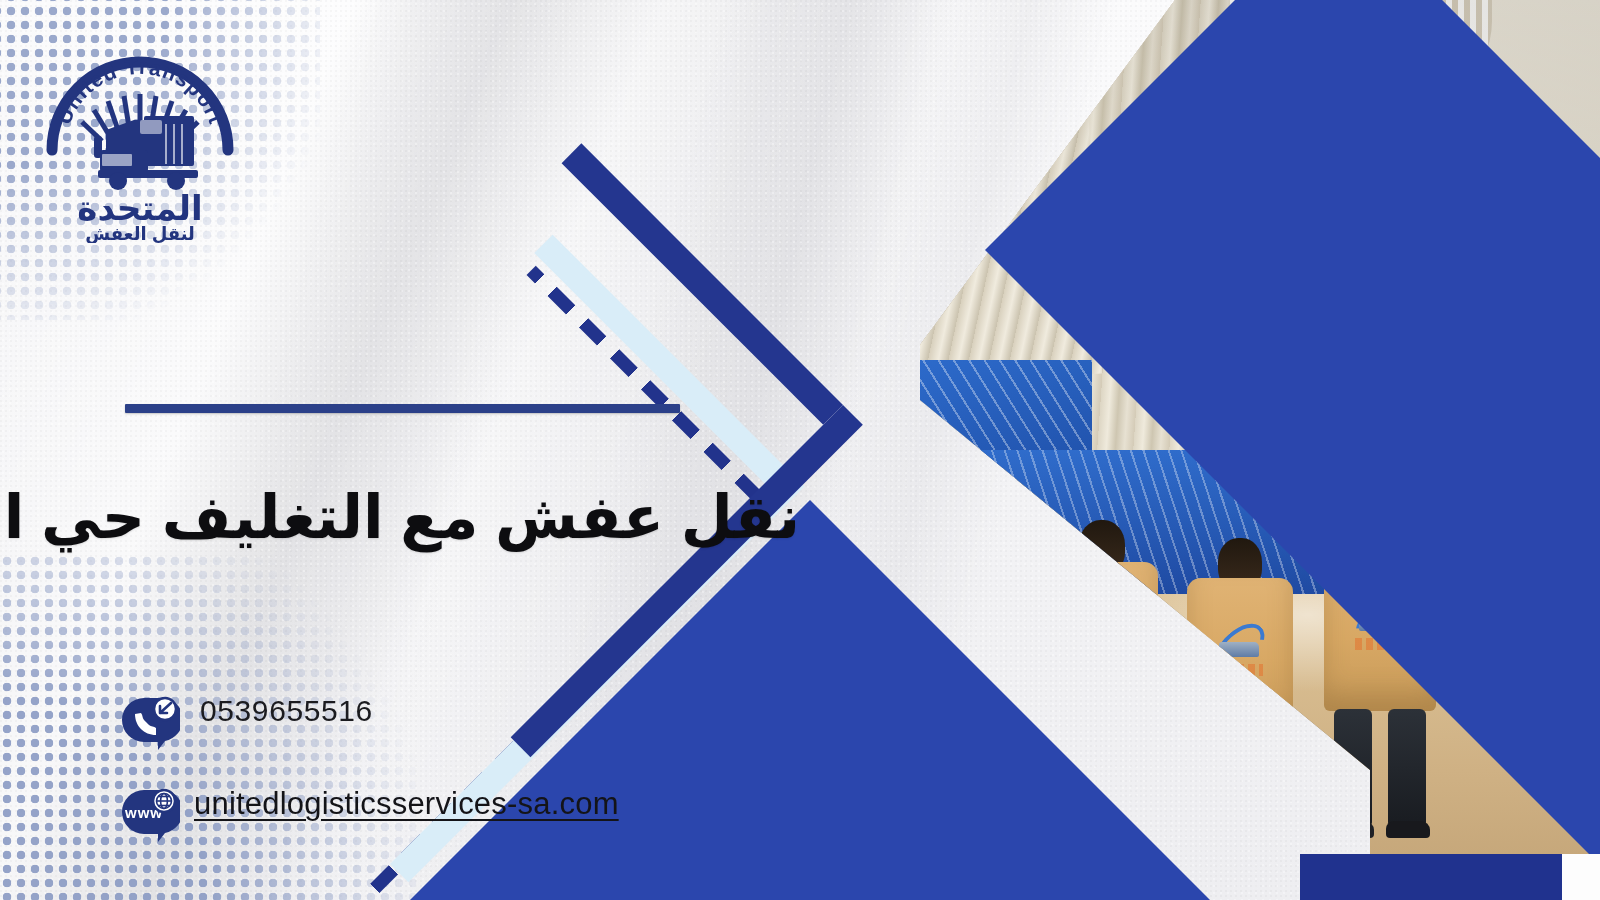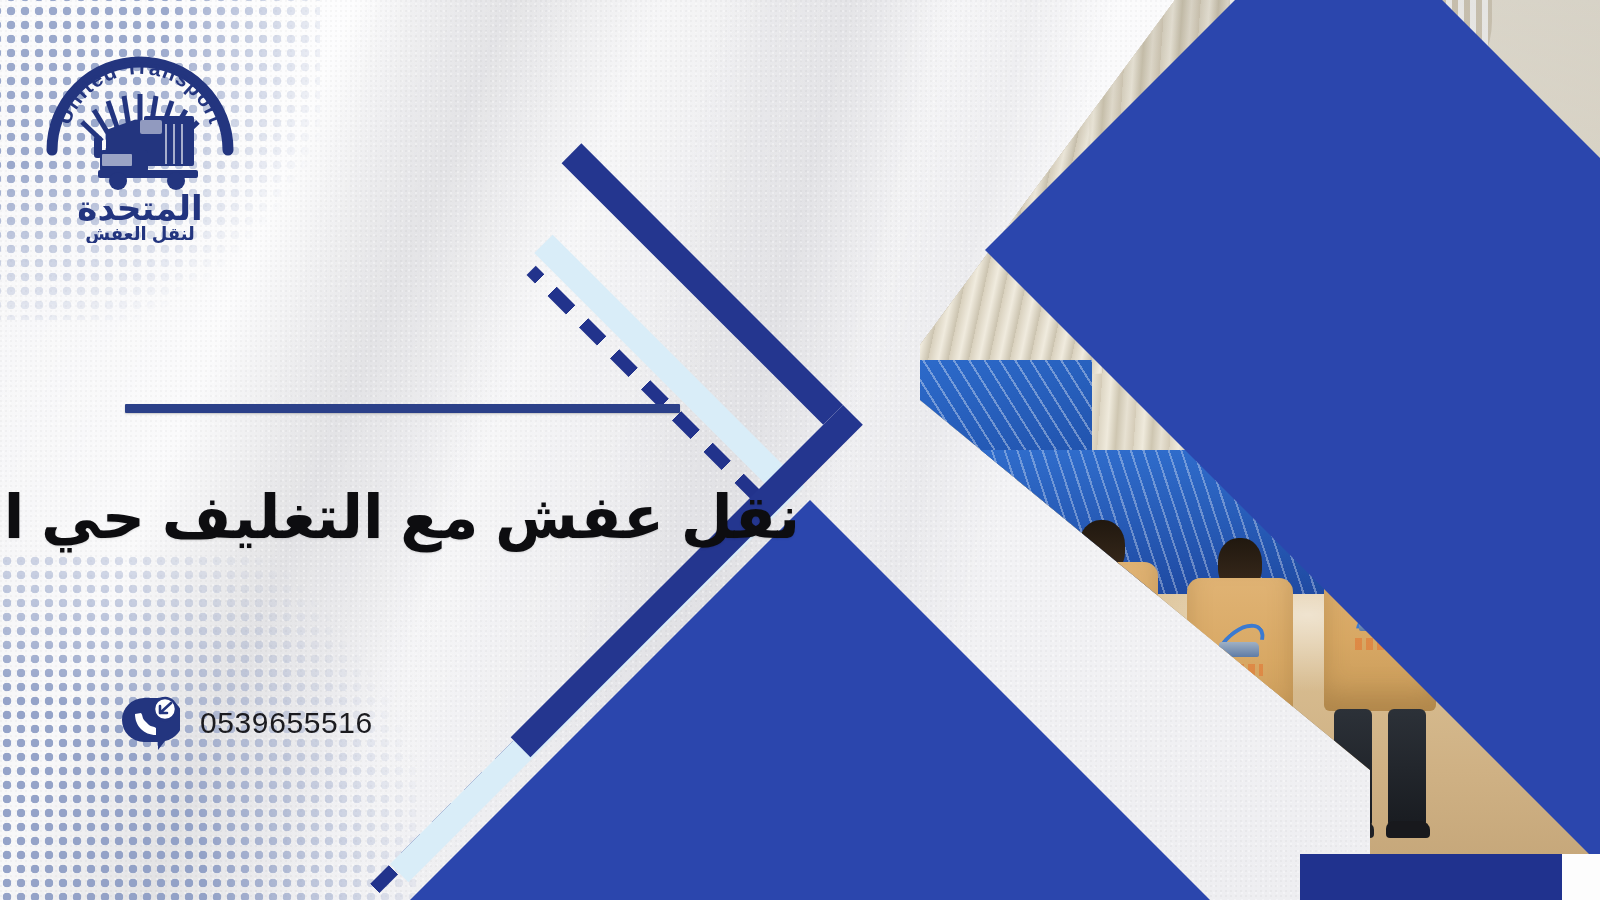--- a/index.html
+++ b/index.html
@@ -96,21 +96,21 @@
     font-size:60px; font-weight:bold;
     color:#0d0d10; line-height:1.2;
     white-space:nowrap;
     text-shadow:0 1px 2px rgba(0,0,0,.12);
   }
 
   
   .contact{
     position:absolute; left:118px; top:694px; width:620px;
   }
-  .c-row{ display:flex; align-items:center; margin-bottom:34px; }
+  .c-row{ display:flex; margin-bottom:34px; }
   .c-icon{ width:62px; height:58px; flex:0 0 62px; }
   .c-icon svg{ width:100%; height:100%; display:block; }
   .c-phone-text{
     margin-left:20px; font-size:30px; color:#1b1b1f; letter-spacing:.6px;
   }
   .c-web-text{
     margin-left:14px; font-size:31px; color:#141418; letter-spacing:.2px;
     text-decoration:underline; text-underline-offset:5px; text-decoration-thickness:2px;
   }
 
@@ -484,16 +484,33 @@
         <svg viewBox="0 0 62 58" xmlns="http://www.w3.org/2000/svg" aria-hidden="true">
           <path d="M26 4 a22 22 0 1 0 0 44 h14 v8 l7 -9 a22 22 0 0 0 1 -43 z" fill="#23357f"></path>
           <path d="M17 20 c0 12 9 21 21 21 l0 -7 c-2 -2 -5 -1 -7 -3 l-5 -5 c-2 -2 -1 -5 -3 -7 z" fill="#ffffff"></path>
           <circle cx="47" cy="15" r="11" fill="#ffffff" stroke="#23357f" stroke-width="2.5"></circle>
           <path d="M53 9 L42 19 M42 19 l7 0 M42 19 l0 -7" stroke="#23357f" stroke-width="2.6" fill="none" stroke-linecap="round"></path>
         </svg>
       </span>
       <span class="c-phone-text">0539655516</span>
     </div>
 
+    <div class="c-row">
+      <span class="c-icon">
+        <svg viewBox="0 0 62 58" xmlns="http://www.w3.org/2000/svg" aria-hidden="true">
+          <path d="M26 4 a22 22 0 1 0 0 44 h14 v8 l7 -9 a22 22 0 0 0 1 -43 z" fill="#23357f"></path>
+          <text x="26" y="32" text-anchor="middle" font-size="15" font-weight="bold" fill="#ffffff" font-family="Liberation Sans, sans-serif" letter-spacing="1">www</text>
+          <circle cx="46" cy="15" r="11" fill="#ffffff" stroke="#23357f" stroke-width="2.5"></circle>
+          <g stroke="#23357f" stroke-width="1.6" fill="none">
+            <circle cx="46" cy="15" r="7.5"></circle>
+            <ellipse cx="46" cy="15" rx="3.4" ry="7.5"></ellipse>
+            <line x1="38.5" y1="15" x2="53.5" y2="15"></line>
+            <line x1="40" y1="10.5" x2="52" y2="10.5"></line>
+            <line x1="40" y1="19.5" x2="52" y2="19.5"></line>
+          </g>
+        </svg>
+      </span>
+      <span class="c-web-text">unitedlogisticsservices-sa.com</span>
+    </div>
 
   </div>
 
 </div>
 
 </body></html>

